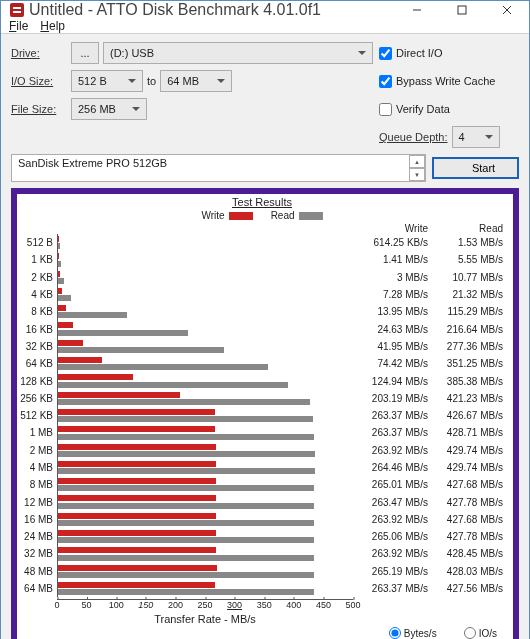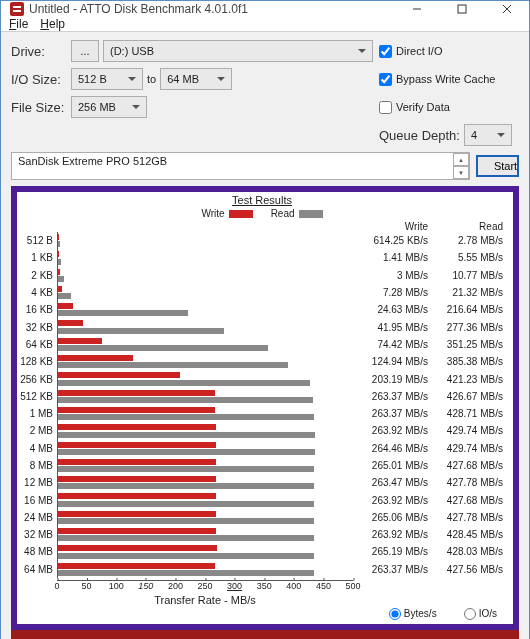--- a/index.html
+++ b/index.html
@@ -1,42 +1,42 @@
 <!DOCTYPE html>
 <html><head>
 <meta charset="utf-8">
 <style>
   * { box-sizing: border-box; }
   body { margin:0; font-family:"Segoe UI",Tahoma,Arial,sans-serif; font-size:11px; color:#222; background:#fff; }
   .window { width:530px; height:639px; border:1px solid #5b8cc2; display:flex; flex-direction:column; }
   .titlebar { height:30px; display:flex; align-items:center; background:#fff; }
   .tb-icon { width:16px; height:16px; margin:0 4px 0 8px; }
-  .tb-title { flex:1; font-size:12px; color:#444; }
+  .tb-title { flex:1; font-size:16px; color:#444; }
   .tb-btns { display:flex; height:100%; }
   .tb-btn { width:45px; display:flex; align-items:center; justify-content:center; color:#333; }
   .menubar { height:20px; display:flex; align-items:center; padding:0 8px; gap:12px; font-size:12px; }
   .menubar span { text-decoration:underline; text-decoration-color:transparent; }
   .menubar span::first-letter { text-decoration:underline; }
   hr.sep { margin:0; border:none; border-top:1px solid #d0d0d0; }
   .content { flex:1; background:#f0f0f0; padding:8px 10px 0 10px; display:flex; flex-direction:column; }
   .cfg { display:grid; grid-template-columns:54px 1fr 140px; column-gap:6px; row-gap:6px; align-items:center; }
-  .label { color:#333; font-size:13px; }
+  .label { color:#333; font-size:11px;text-decoration:underline; }
   .row { display:flex; gap:4px; align-items:center; }
   .btn-small, select.sel, .selbox { height:22px; background:#e9e9e9; border:1px solid #adadad; font-size:11px; padding:0 6px; display:inline-flex; align-items:center; }
   .btn-small { width:28px; justify-content:center; }
   .selbox { position:relative; padding-right:18px; }
   .selbox::after { content:""; position:absolute; right:6px; top:50%; transform:translateY(-50%); border-left:4px solid transparent; border-right:4px solid transparent; border-top:4px solid #555; }
   .chk { display:flex; align-items:center; gap:4px; font-size:11px; }
   .chk input { width:13px; height:13px; margin:0; }
   .qdrow { display:flex; align-items:center; gap:4px; justify-content:flex-start; }
   .desc-row { display:flex; gap:6px; align-items:center; margin-top:6px; }
   .desc { flex:1; height:28px; background:#fff; border:1px solid #adadad; padding:2px 18px 2px 6px; position:relative; font-size:11px; }
   .desc .spin { position:absolute; right:0; top:0; bottom:0; width:16px; display:flex; flex-direction:column; }
   .desc .spin div { flex:1; border:1px solid #adadad; display:flex; align-items:center; justify-content:center; font-size:6px; color:#555; }
-  .start { width:43px; height:22px; background:#e9e9e9; border:2px solid #1a61b8; color:#000; display:flex; align-items:center; justify-content:center; font-size:11px;padding-left:16px; }
+  .start { width:87px; height:22px; background:#e9e9e9; border:2px solid #1a61b8; color:#000; display:flex; align-items:center; justify-content:center; font-size:11px;padding-left:16px; }
   .results { margin-top:6px; border:6px solid #4c1d95; background:#fff; flex:1; display:flex; flex-direction:column; padding:2px 6px 2px 0; }
   .res-head { text-align:center; font-size:11px; margin-top:0; text-decoration:underline; }
   .legend { display:flex; justify-content:center; gap:18px; margin:2px 0 2px 0; }
   .leg { display:flex; align-items:center; gap:4px; font-size:10px; }
   .leg .sw { width:24px; height:8px; }
   .table { position:relative; }
   .hdr-wr { display:grid; grid-template-columns:40px 1fr 75px 75px; gap:0; font-size:10px; text-align:right; padding-right:4px; }
   .rows { display:flex; flex-direction:column; }
   .drow { display:grid; grid-template-columns:40px 1fr 75px 75px; gap:0; align-items:center; height:17.3px; font-size:10px; }
   .rl { text-align:right; padding-right:4px; }
@@ -161,21 +161,21 @@
           <span>Read</span>
         </div>
         <div class="rows" id="rows">
             <div class="drow">
               <div class="rl">512 B</div>
               <div class="bars">
                 <div class="bar-w" style="width:0.12%"></div>
                 <div class="bar-r" style="width:0.56%"></div>
               </div>
               <div class="val">614.25 KB/s</div>
-              <div class="val">2.78 MB/s</div>
+              <div class="val">1.53 MB/s</div>
             </div>
             <div class="drow">
               <div class="rl">1 KB</div>
               <div class="bars">
                 <div class="bar-w" style="width:0.28%"></div>
                 <div class="bar-r" style="width:1.11%"></div>
               </div>
               <div class="val">1.41 MB/s</div>
               <div class="val">5.55 MB/s</div>
             </div>
@@ -189,20 +189,29 @@
               <div class="val">10.77 MB/s</div>
             </div>
             <div class="drow">
               <div class="rl">4 KB</div>
               <div class="bars">
                 <div class="bar-w" style="width:1.46%"></div>
                 <div class="bar-r" style="width:4.26%"></div>
               </div>
               <div class="val">7.28 MB/s</div>
               <div class="val">21.32 MB/s</div>
+            </div>
+            <div class="drow">
+              <div class="rl">8 KB</div>
+              <div class="bars">
+                <div class="bar-w" style="width:2.79%"></div>
+                <div class="bar-r" style="width:23.06%"></div>
+              </div>
+              <div class="val">13.95 MB/s</div>
+              <div class="val">115.29 MB/s</div>
             </div>
             <div class="drow">
               <div class="rl">16 KB</div>
               <div class="bars">
                 <div class="bar-w" style="width:4.93%"></div>
                 <div class="bar-r" style="width:43.33%"></div>
               </div>
               <div class="val">24.63 MB/s</div>
               <div class="val">216.64 MB/s</div>
             </div>

